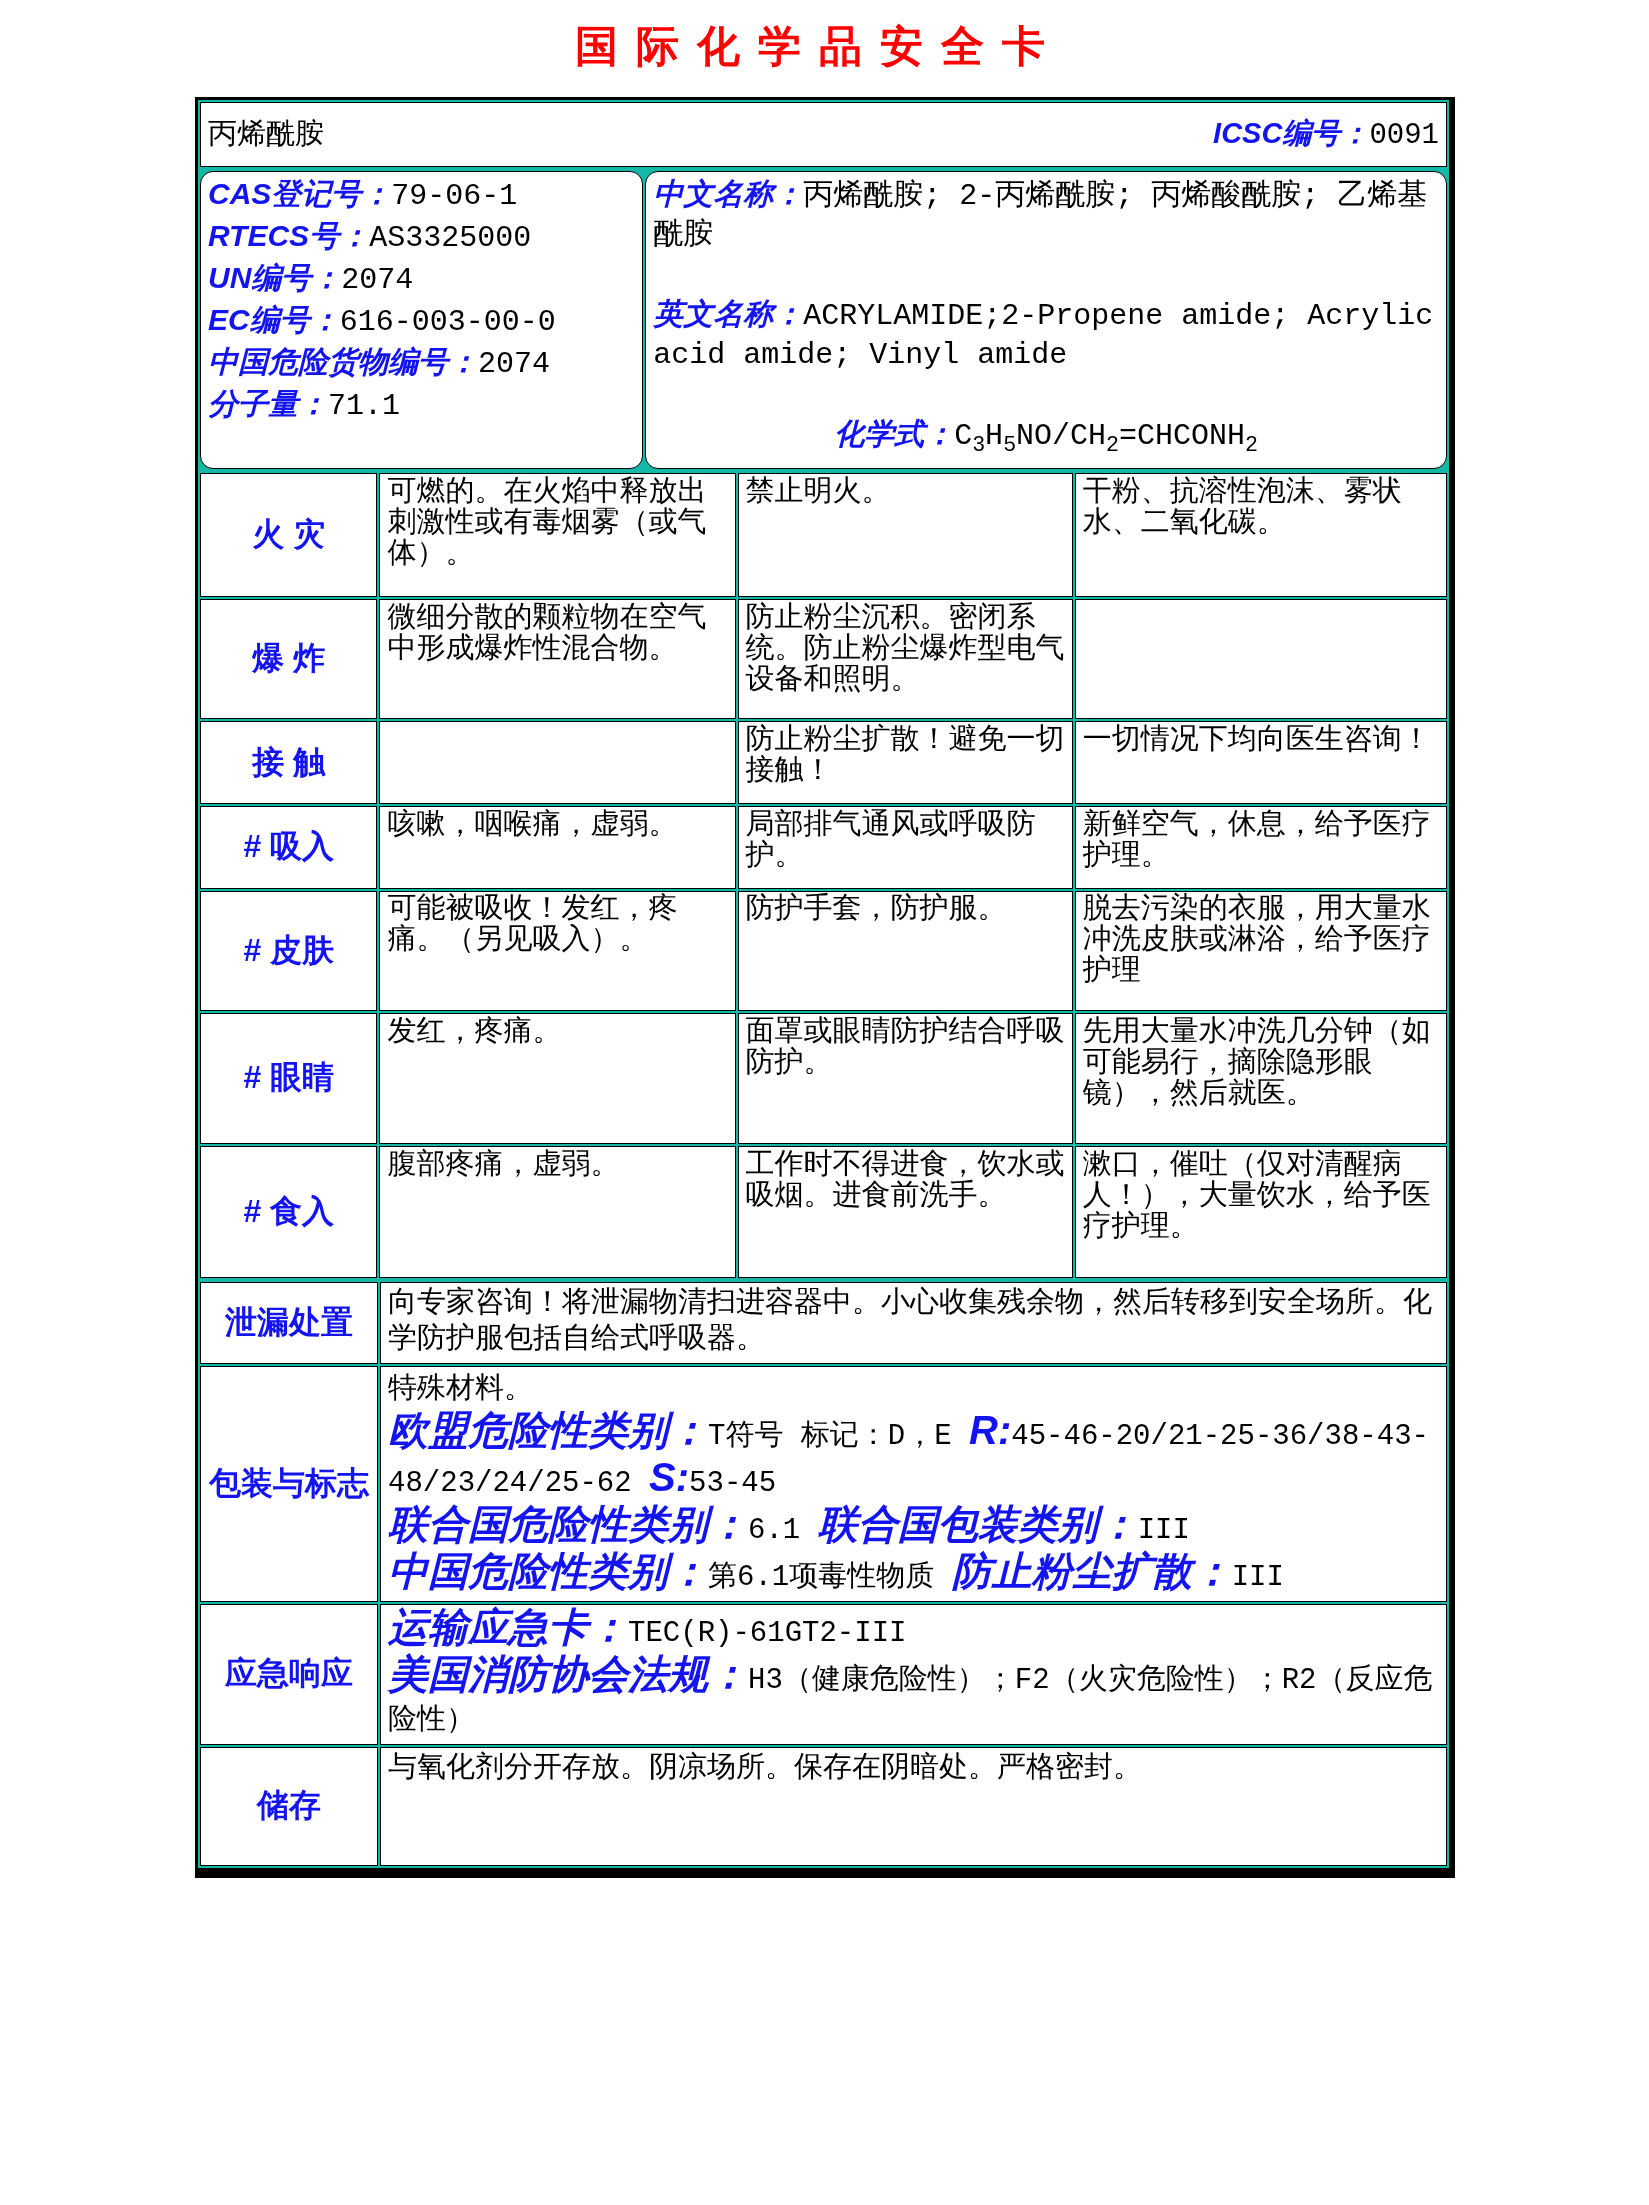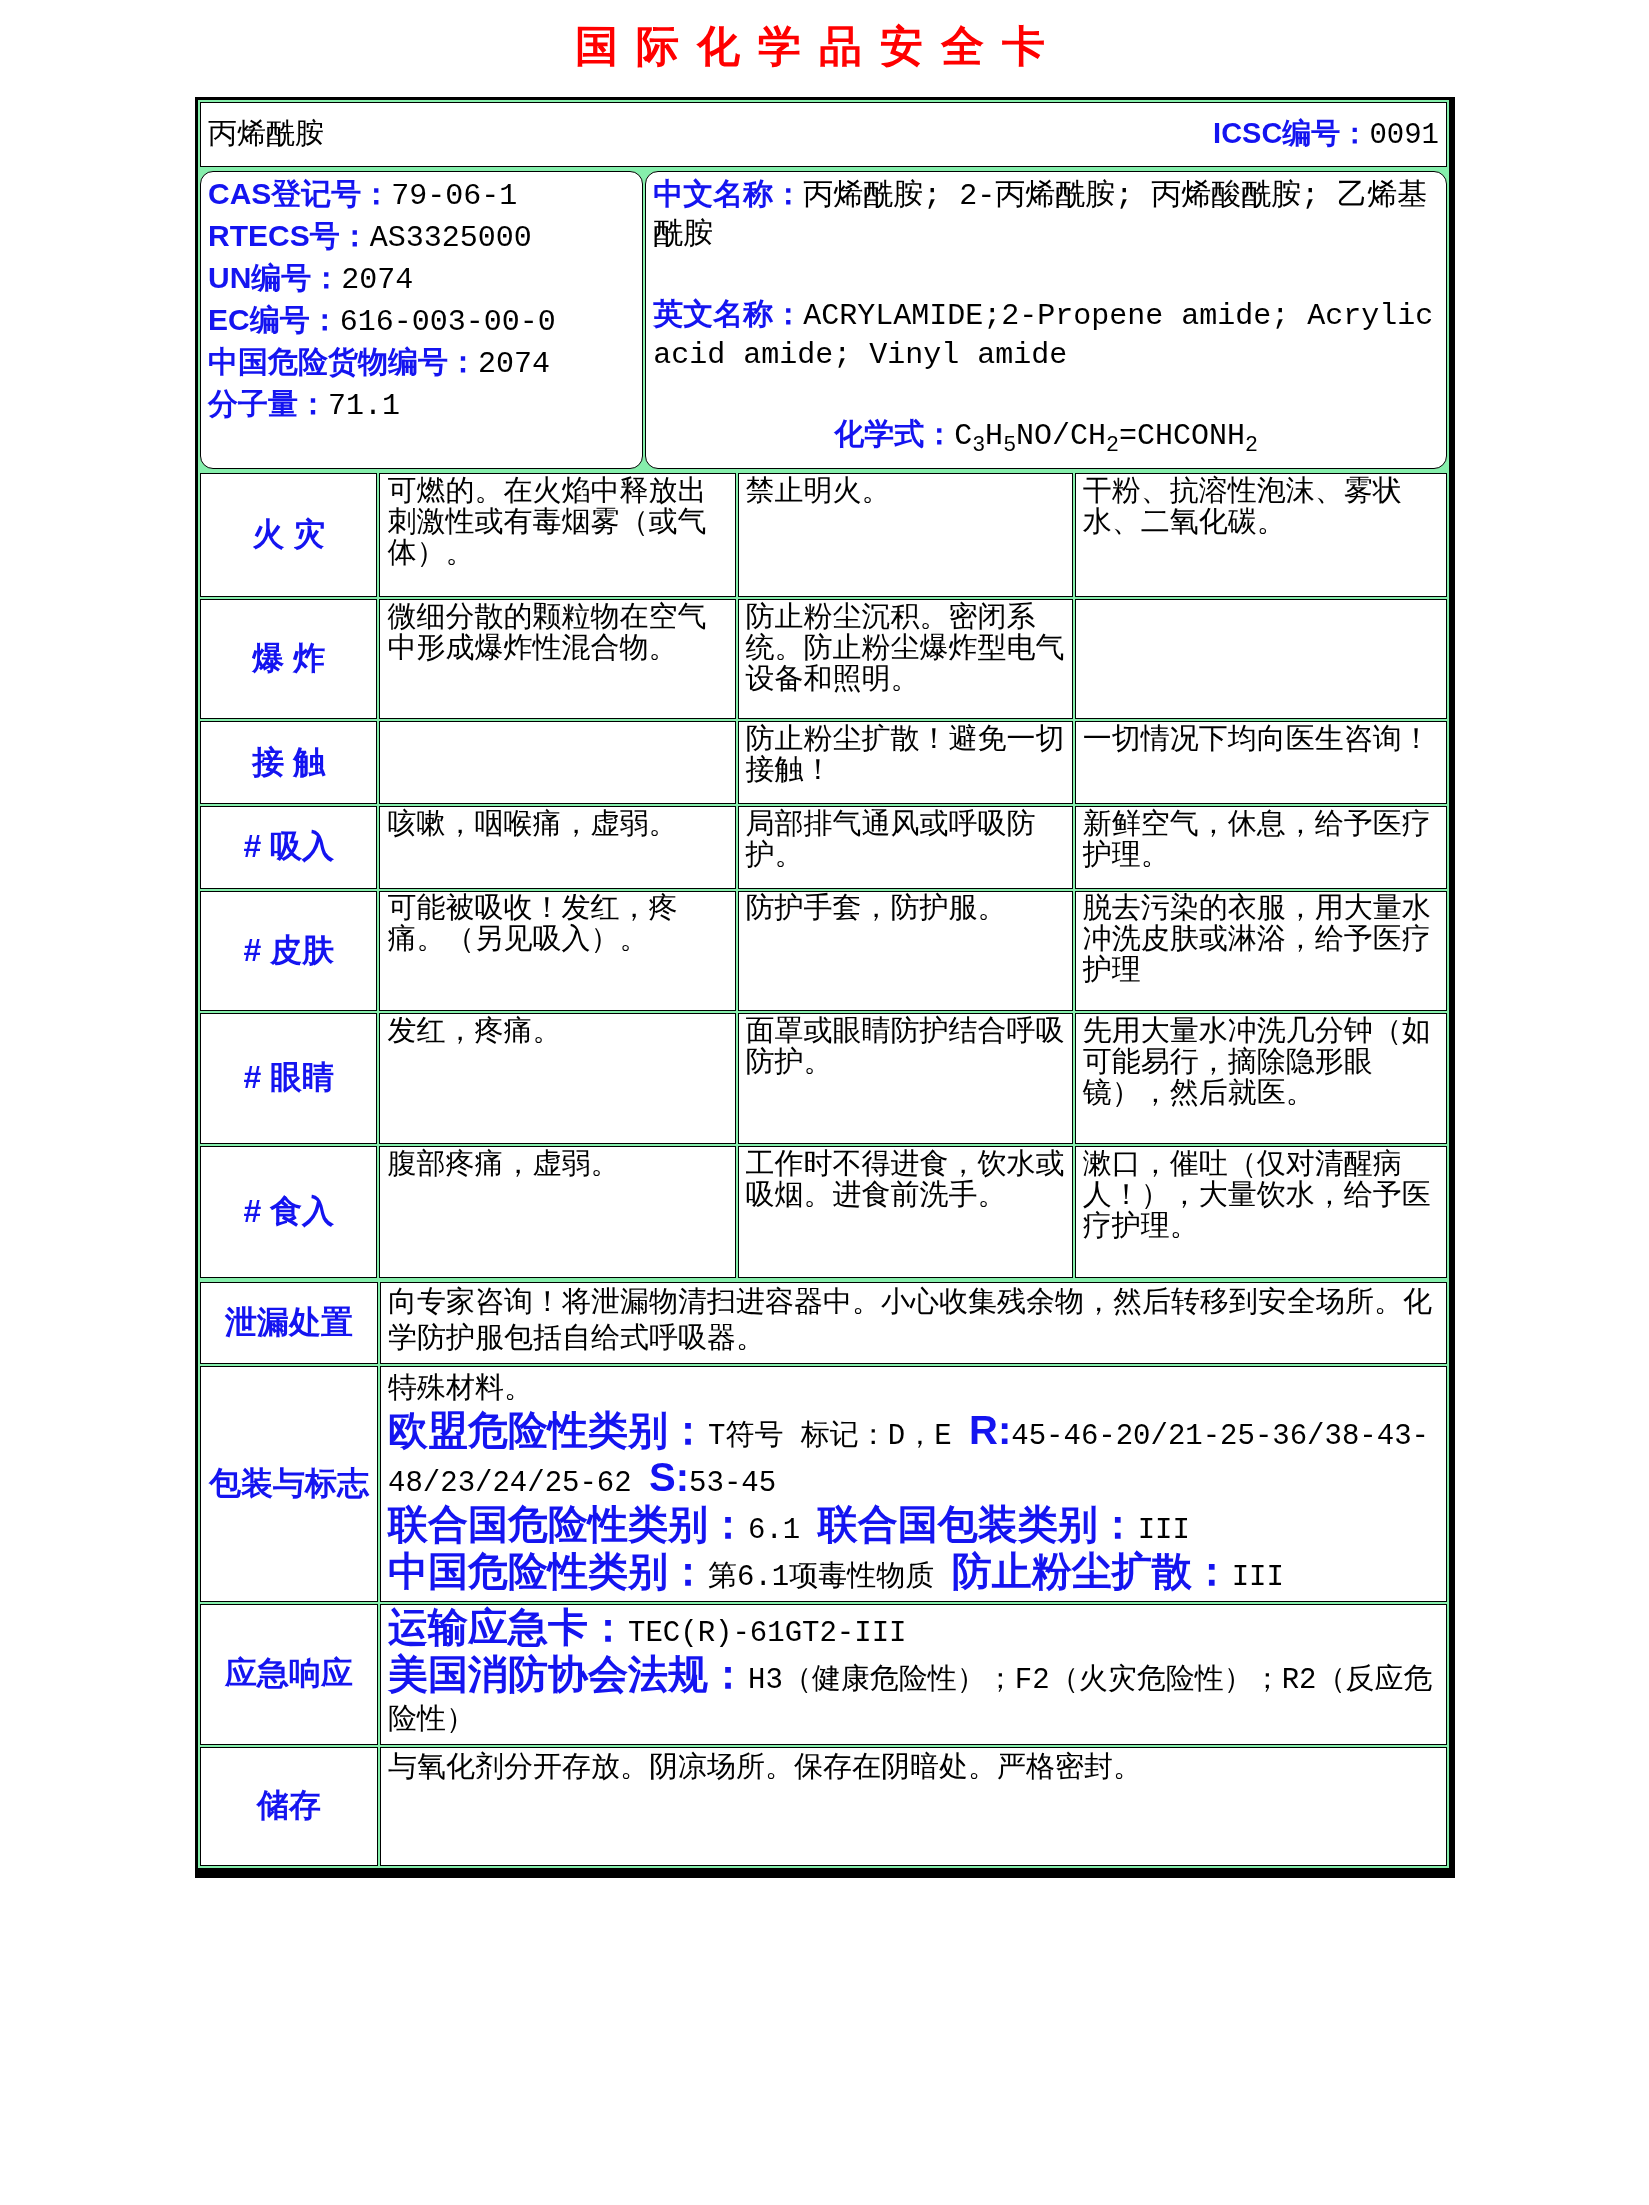--- a/index.html
+++ b/index.html
@@ -24,39 +24,40 @@
     color: var(--red, #ff0000);
     white-space: nowrap;
   }
   
   .card {
     width: 1251px;
     margin: 7px auto;
     border: 3.5px solid #000;
     border-right-width: 6.3px;
     border-bottom-width: 10.5px;
-    background: #86efac;
+    background: #14b8a6;
   }
   table.sec {
     width: 100%;
     table-layout: fixed;
     border-collapse: separate;
     border-spacing: 2.1px;
   }
   table.sec td {
     border: 1.4px solid #000;
     background: #fff;
     padding: 2.8px 7px;
     overflow: hidden;
   }
   
   .lbl {
     font-family: "Liberation Sans", "DejaVu Sans", sans-serif;
     font-weight: bold;
     color: var(--blue, #1414f0);
+    font-style: italic;
   }
   .mono { font-family: "Liberation Mono", "DejaVu Sans Mono", monospace; color: #000; }
   sub { font-size: 0.72em; }
 
   
   td.name-cell { height: 57px; vertical-align: middle; }
   .name-flex { display: flex; justify-content: space-between; align-items: center; }
   .chem-name { font-size: 29px; }
   .icsc { font-size: 29px; white-space: nowrap; }
   .icsc .lbl { font-size: 29px; }

